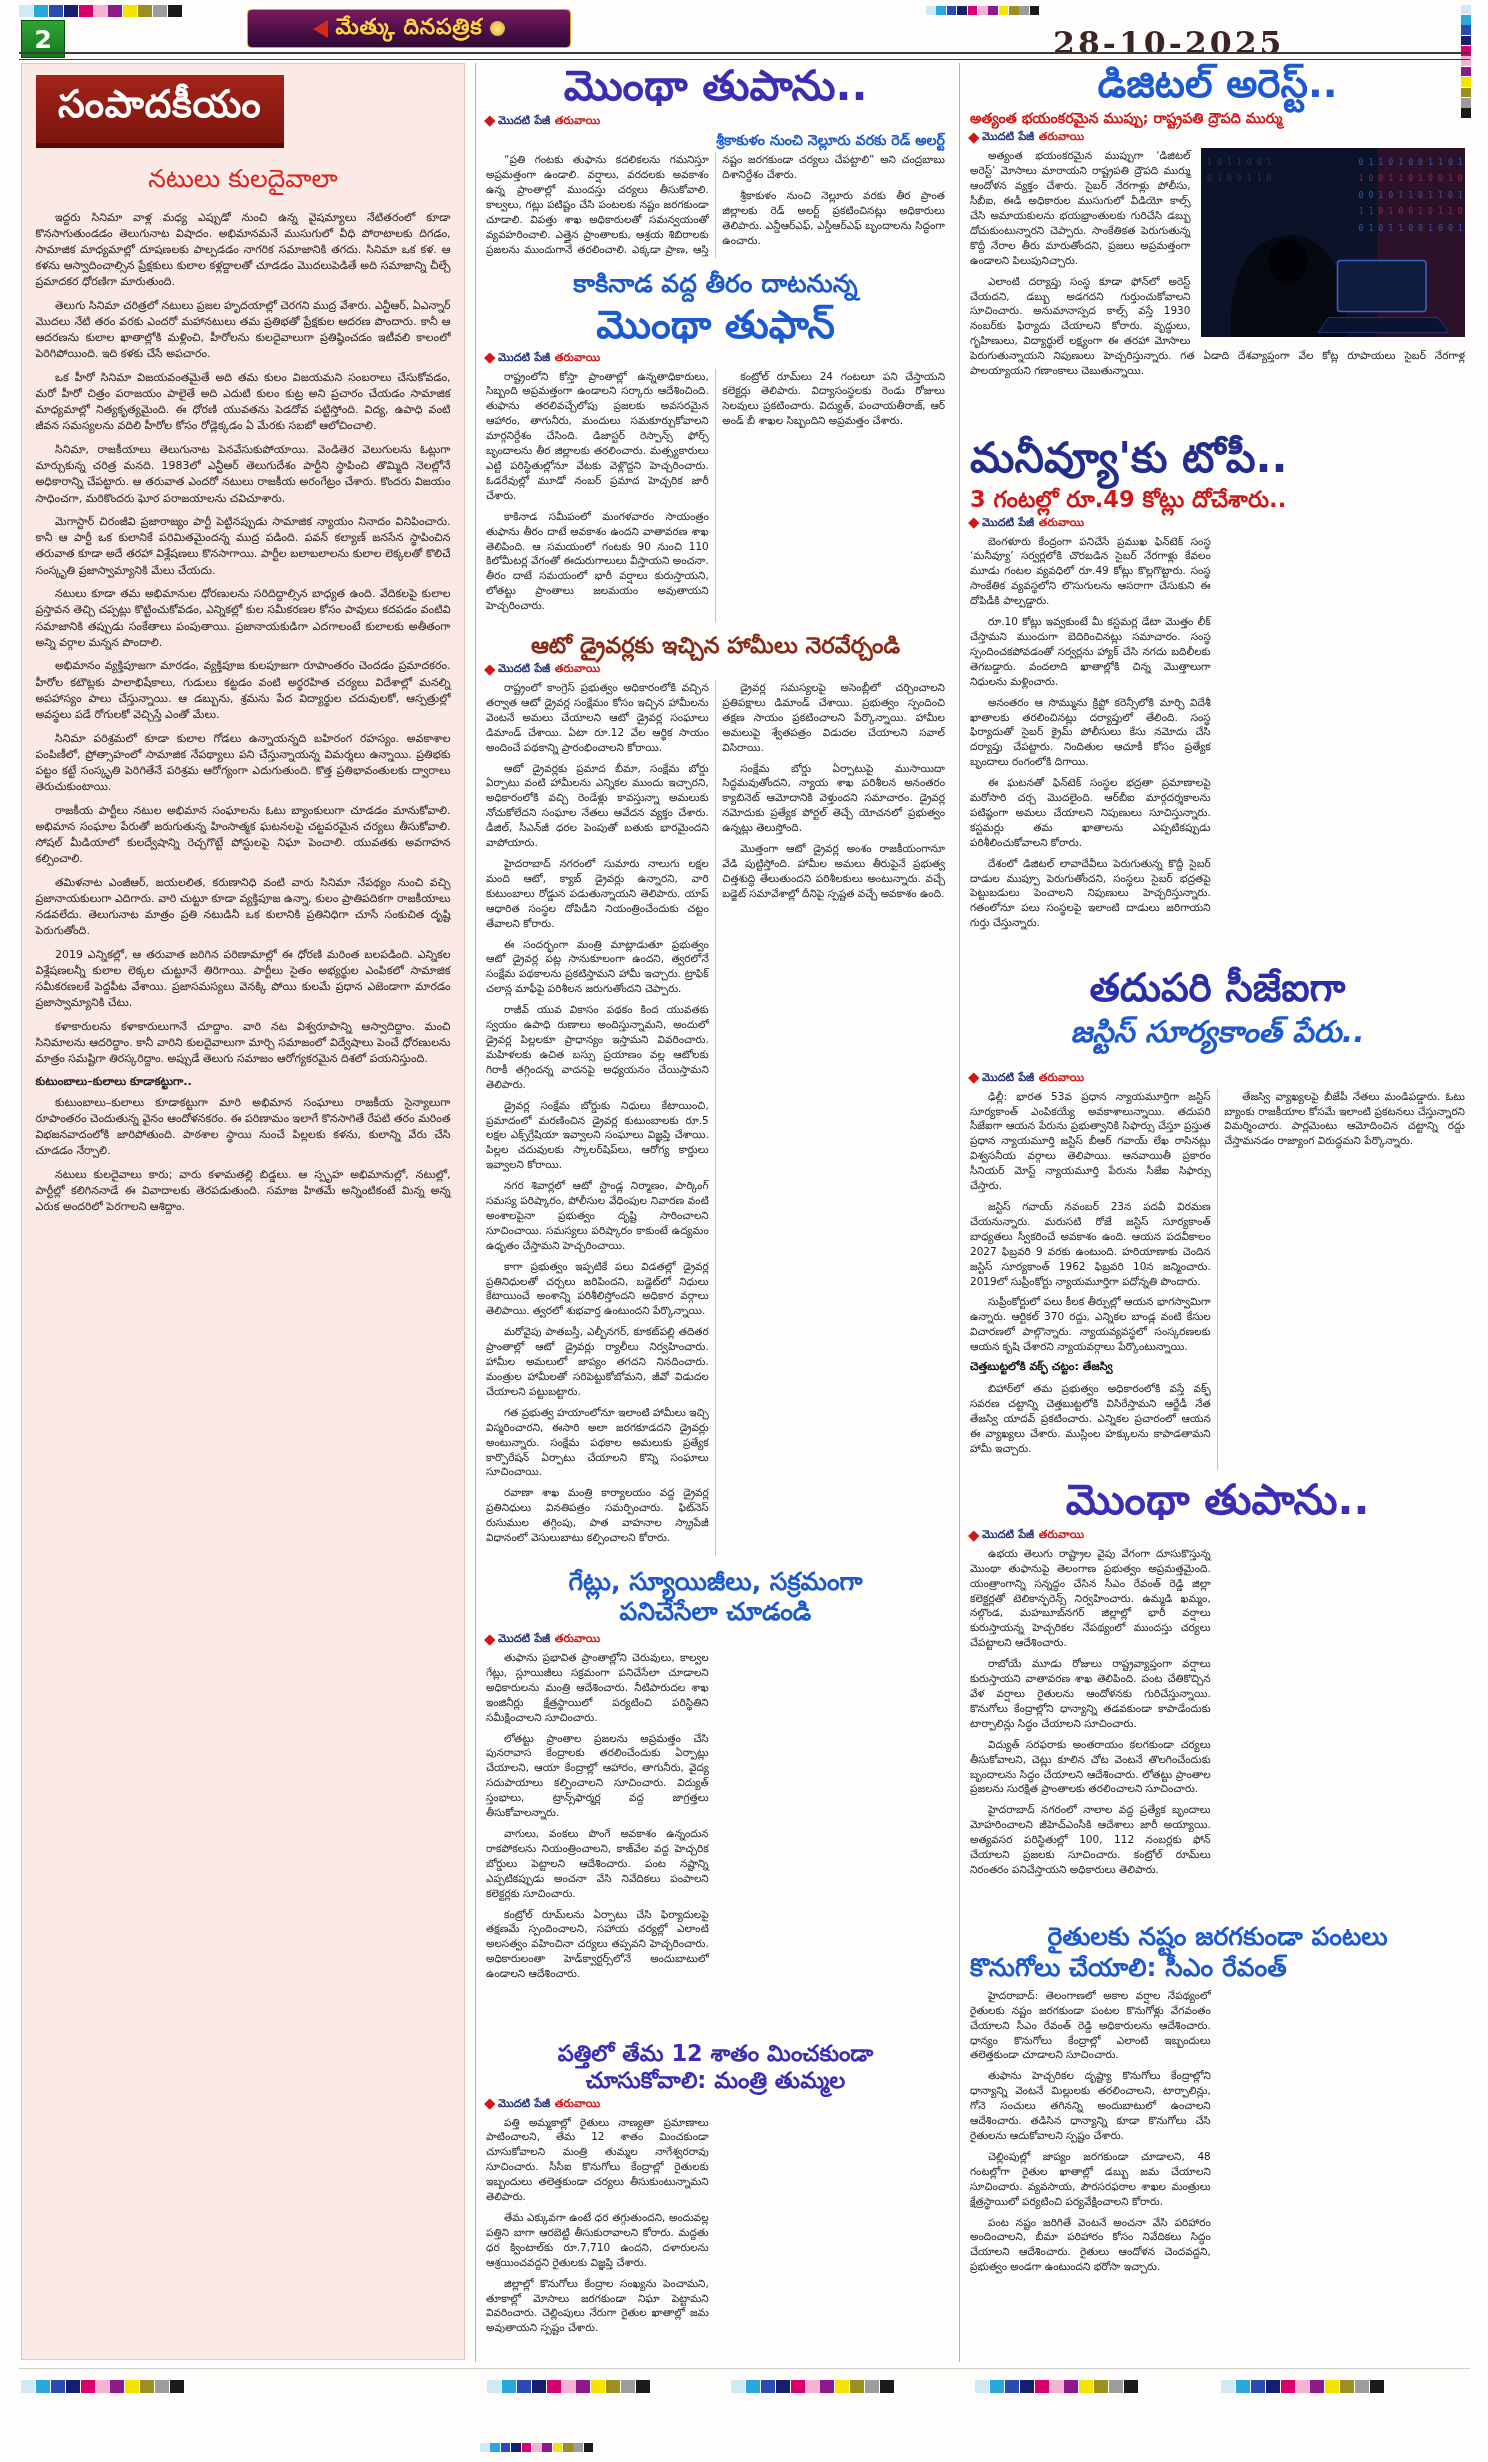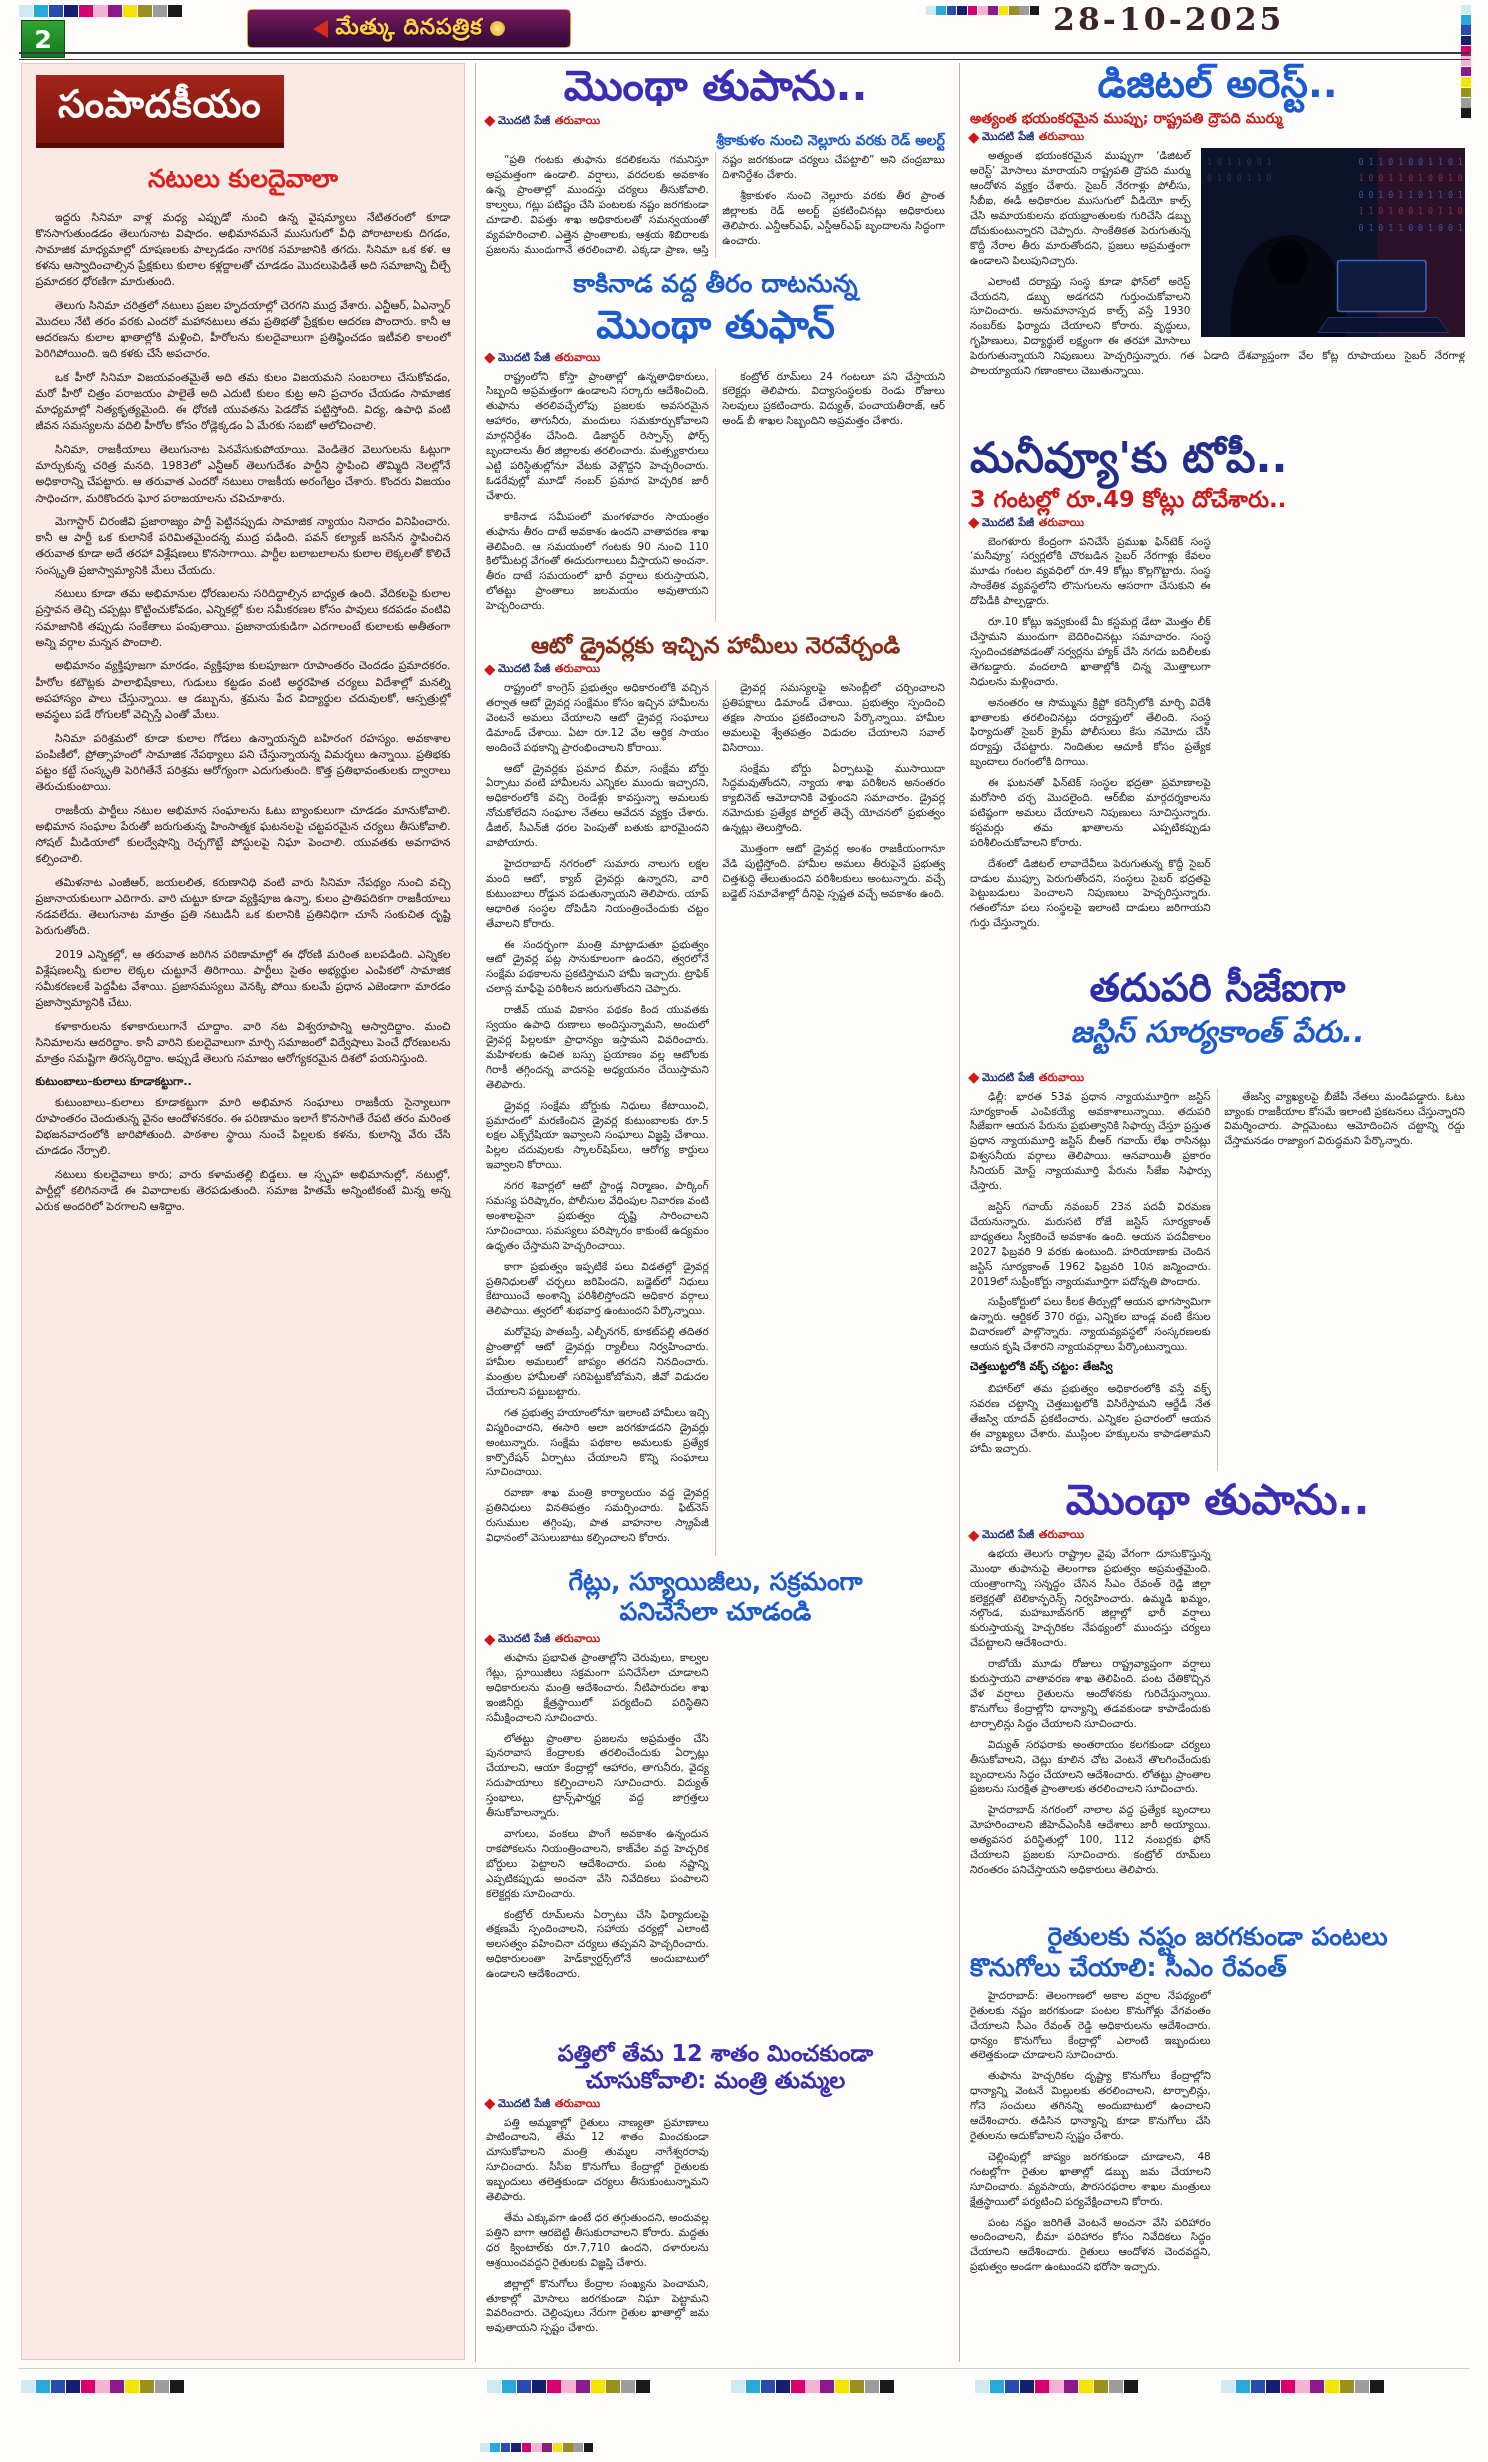--- a/index.html
+++ b/index.html
@@ -14,34 +14,34 @@
   .page-num-box{position:absolute;left:21px;top:19.5px;width:42px;height:36px;
         background:linear-gradient(#2fa435,#157a1d);border:1.5px solid #0c4d10;
         color:#fff;font-size:25.5px;font-weight:bold;display:flex;align-items:center;justify-content:center;}
   .masthead{position:absolute;left:247px;top:9px;width:322px;height:37px;
         background:linear-gradient(180deg,#7c1a5e 0%,#4a0f46 60%,#320a36 100%);
         border:1.5px solid #d9a422;border-radius:4.5px;display:flex;align-items:center;justify-content:center;gap:7.5px;}
   .masthead .wing{width:0;height:0;border-top:9px solid transparent;border-bottom:9px solid transparent;border-right:15px solid #d42a18;}
   .masthead .emblem{width:15px;height:15px;border-radius:50%;background:radial-gradient(#ffe98a,#d9a422);}
   .masthead .title{font-family:"DejaVu Serif",serif;font-weight:bold;font-size:22px;color:#ffd24a;
         text-shadow:0.7px 0.7px 0 #2a0620;letter-spacing:0.7px;white-space:nowrap;}
-  .date-label{position:absolute;left:1053px;top:0;font-family:"DejaVu Serif",serif;
+  .date-label{position:absolute;left:1053px;top:24px;font-family:"DejaVu Serif",serif;
         font-weight:bold;font-size:31.5px;color:#3c2423;letter-spacing:3px;}
   .header-rule{position:absolute;left:19px;top:52px;width:1451px;height:5.2px;
         border-top:2.2px solid #3a3a3a;border-bottom:0.7px solid #3a3a3a;}
   
   .vsep{position:absolute;top:63px;height:2299px;width:0;border-left:1.1px solid #b3b3ae;}
   
   .editorial{position:absolute;left:21px;top:63px;width:444px;height:2297px;
         background:#fbe9e6;border:0.7px solid #ecc4bb;box-sizing:border-box;
         padding:10.5px 13.5px;overflow:hidden;}
   .ed-box{display:inline-block;background:linear-gradient(#a3241a,#7c150d);
         border-bottom:5.2px solid #570b06;color:#fff;padding:7.5px 22.5px;
         font-size:38px;font-weight:bold;letter-spacing:0.7px;}
-  .ed-headline{color:#e0201c;font-size:25px;font-weight:bold;text-align:center;margin:16.5px 0 10.5px;}
+  .ed-headline{color:#e0201c;font-size:25px;font-weight:normal;text-align:center;margin:16.5px 0 10.5px;}
   .ed-body p{margin:0 0 7.5px;font-size:11px;line-height:1.47;text-align:justify;text-indent:19.5px;}
   .ed-subhead{font-size:11.2px;font-weight:bold;color:#222;margin:4.5px 0;}
   
   .midcol{position:absolute;left:486px;top:63px;width:459px;}
   .rightcol{position:absolute;left:970px;top:63px;width:495px;}
   .cont{display:flex;align-items:center;gap:4.5px;margin:3px 0;}
   .cont-ic{width:7.5px;height:7.5px;background:#d01818;transform:rotate(45deg);display:inline-block;}
   .cont .c1{font-size:11.2px;font-weight:bold;color:#23357c;}
   .cont .c2{font-size:11.2px;font-weight:bold;color:#d01818;}
   .cols2{column-count:2;column-gap:13.5px;column-rule:0.7px solid #c4c4bf;column-fill:auto;overflow:hidden;}

